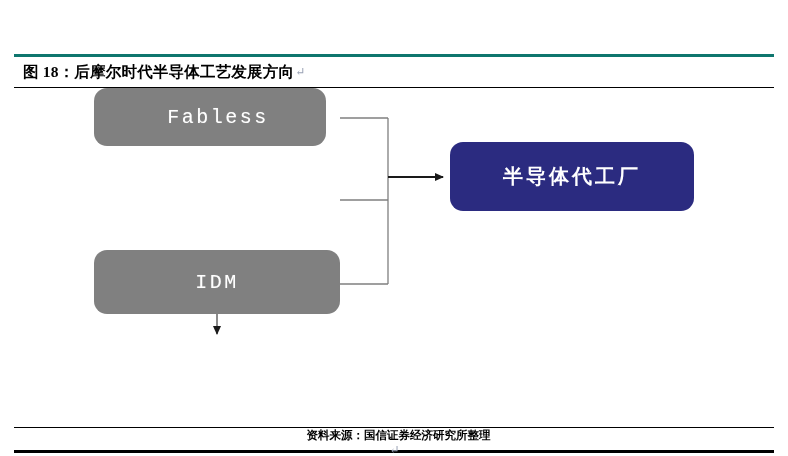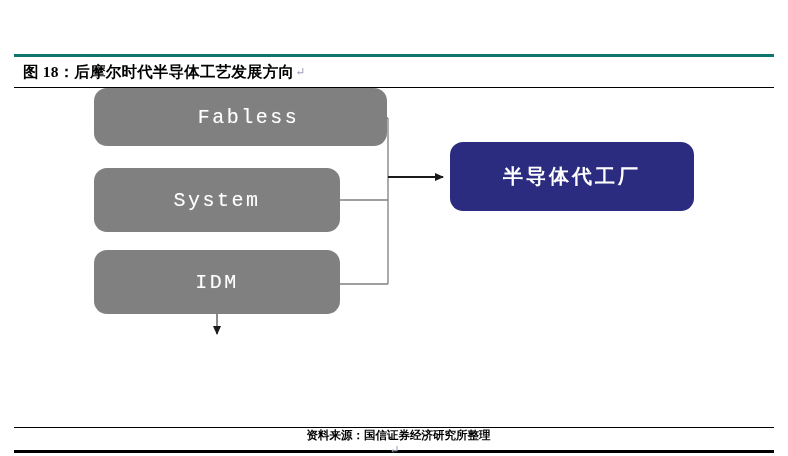--- a/index.html
+++ b/index.html
@@ -114,21 +114,21 @@
   }
   .node .label-cn {
     font-family: "Liberation Serif", "DejaVu Serif", serif;
     font-size: 20px;
     font-weight: bold;
     letter-spacing: 3px;
     color: #ffffff;
   }
 
   
-  #node-fabless { left: 94px;  top: 44px;  width: 293px; height: 58px; padding-left: 16px; }
+  #node-fabless { left: 94px;  top: 44px;  width: 232px; height: 58px; padding-left: 16px; }
   #node-system  { left: 94px;  top: 124px; width: 246px; height: 64px; }
   #node-idm     { left: 94px;  top: 206px; width: 246px; height: 64px; }
   #node-own-fab { left: 94px;  top: 296px; width: 246px; height: 57px; }
   #node-foundry { left: 450px; top: 98px;  width: 244px; height: 69px; }
 
   
   .connectors {
     position: absolute;
     left: 0;
     top: 0;
@@ -169,23 +169,20 @@
 
       <path d="M388,133 L443,133" fill="none" stroke="#1a1a1a" stroke-width="2" marker-end="url(#arrowhead-dark)"></path>
 
       <path d="M217,270 L217,290" fill="none" stroke="#6e6e6e" stroke-width="1.6" marker-end="url(#arrowhead-down)"></path>
     </svg>
 
     <div class="node gray" id="node-fabless">
       <span class="label-en">Fabless</span>
     </div>
 
-    <div class="node gray" id="node-system">
-      <span class="label-en">System</span>
-    </div>
 
     <div class="node gray" id="node-idm">
       <span class="label-en">IDM</span>
     </div>
 
 
     <div class="node blue" id="node-foundry">
       <span class="label-cn">半导体代工厂</span>
     </div>
 

